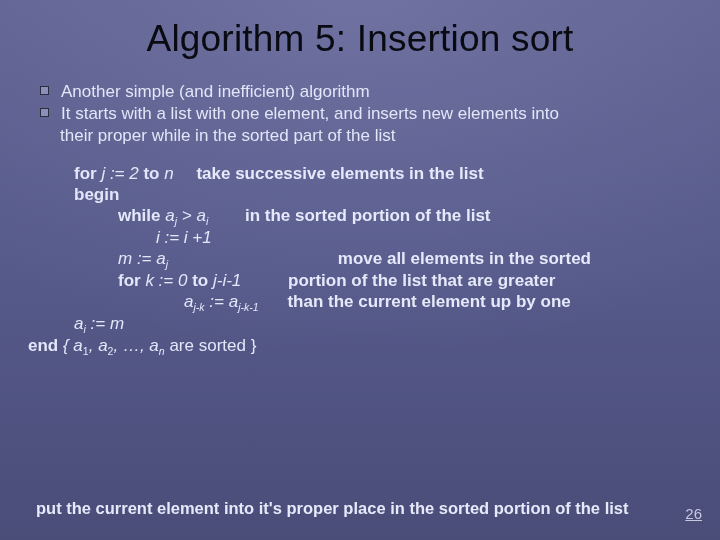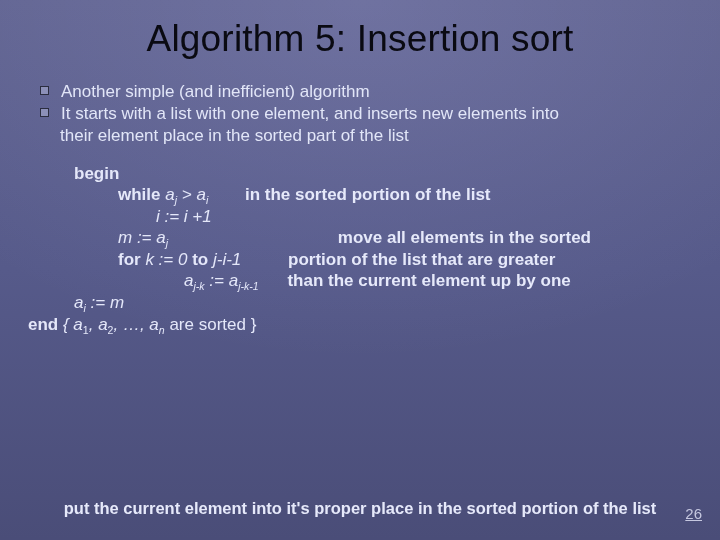--- a/index.html
+++ b/index.html
@@ -47,48 +47,53 @@
   .code .it{font-style:italic}
   .row{white-space:nowrap}
   .in1{padding-left:46px}
   .in2{padding-left:90px}
   .in4{padding-left:128px}
   .ann{font-weight:bold;color:#e6e9fa}
   .footnote{
     position:absolute;
     left:0;right:0;
     bottom:22px;
-    text-align:center;
+    text-align:left;
     color:#e6e9fa;
     font-size:16.5px;
     font-weight:bold;
+    padding-left:36px;
   }
   .pagenum{
     position:absolute;
     right:18px;
     bottom:18px;
     color:#c6c8e0;
     font-size:15px;
     text-decoration:underline;
   }
 </style>
 </head>
 <body>
 
 <div class="title">Algorithm 5: Insertion sort</div>
 
 <div class="bullets">
   <div class="b">Another simple (and inefficient) algorithm</div>
   <div class="b">It starts with a list with one element, and inserts new elements into</div>
-  <div class="b2">their element place in the sorted part of the list</div>
+  <div class="b2">their proper while in the sorted part of the list</div>
 </div>
 
 <div class="code">
 
 
+  <div class="row in1">
+    <strong>for</strong><span class="it"> j := 2 </span><strong>to</strong><span class="it"> n</span>
+    <span class="ann" style="margin-left:18px">take successive elements in the list</span>
+  </div>
 
   <div class="row in1">
     <strong>begin</strong>
   </div>
 
 
   <div class="row in2">
     <strong>while</strong><span class="it"> a</span><span class="sub it">j</span><span class="it"> &gt; a</span><span class="sub it">i</span>
     <span class="ann" style="margin-left:32px">in the sorted portion of the list</span>
   </div>

